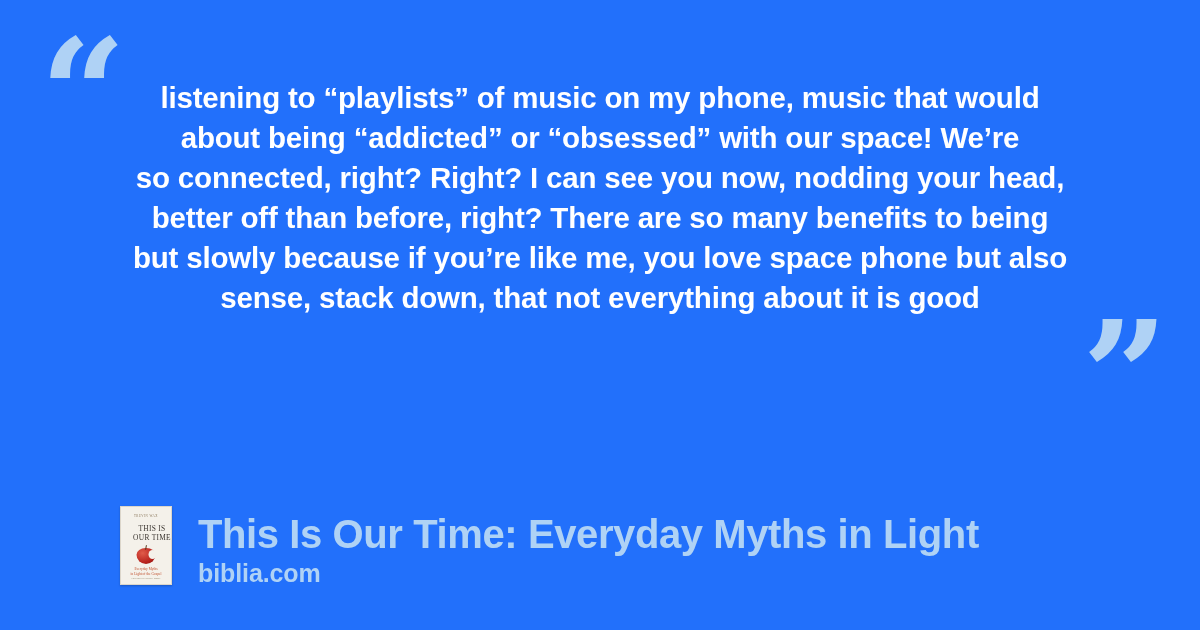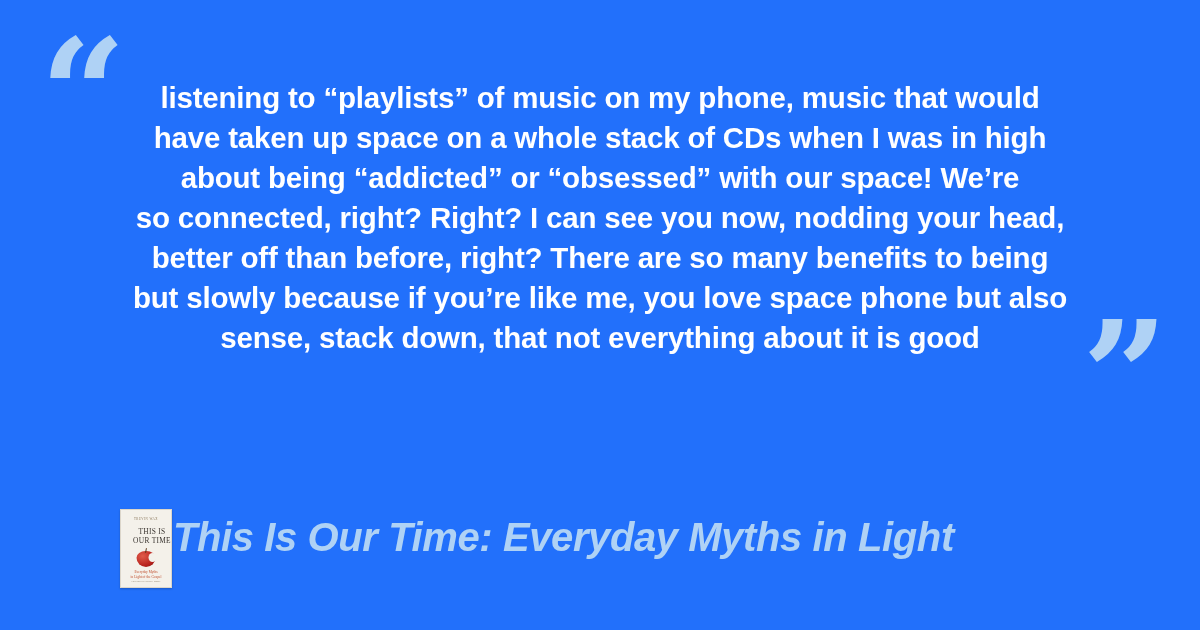--- a/index.html
+++ b/index.html
@@ -156,23 +156,22 @@
     bottom: 4px;
     left: 0;
     right: 0;
     text-align: center;
     font-family: "Liberation Serif", serif;
     font-size: 2.6px;
     color: #9A8E7A;
   }
 
   .footer-text {
-    margin-left: 1px;
+    margin-left: 26px;
     padding-top: 6px;
-    font-style: italic;
   }
   .footer-title {
     color: #AFD2F5;
     font-size: 40px;
     font-weight: 700;
     line-height: 44px;
     letter-spacing: -0.4px;
     white-space: nowrap;
   }
   .footer-site {
@@ -188,21 +187,20 @@
 <body>
 
 <div class="quote-card">
 
   <span class="quote-mark quote-mark-open">“</span>
 
   <span class="quote-mark quote-mark-close">”</span>
 
   <div class="quote-body">
     <div class="quote-line">listening to “playlists” of music on my phone, music that would</div>
-    <div class="quote-line">have taken up space on a whole stack of CDs when I was in high</div>
     <div class="quote-line">about being “addicted” or “obsessed” with our space! We’re</div>
     <div class="quote-line">so connected, right? Right? I can see you now, nodding your head,</div>
     <div class="quote-line">better off than before, right? There are so many benefits to being</div>
     <div class="quote-line">but slowly because if you’re like me, you love space phone but also</div>
     <div class="quote-line">sense, stack down, that not everything about it is good</div>
   </div>
 
   <div class="footer">
 
     <div class="book-cover">
@@ -218,17 +216,18 @@
       </div>
       <div class="bc-sub">
         <div>Everyday Myths</div>
         <div>in Light of the Gospel</div>
       </div>
       <div class="bc-pub">Foreword by Russell Moore</div>
     </div>
 
     <div class="footer-text">
       <div class="footer-title">This Is Our Time: Everyday Myths in Light</div>
+      <div class="footer-site">biblia.com</div>
     </div>
 
   </div>
 
 </div>
 
 </body></html>

